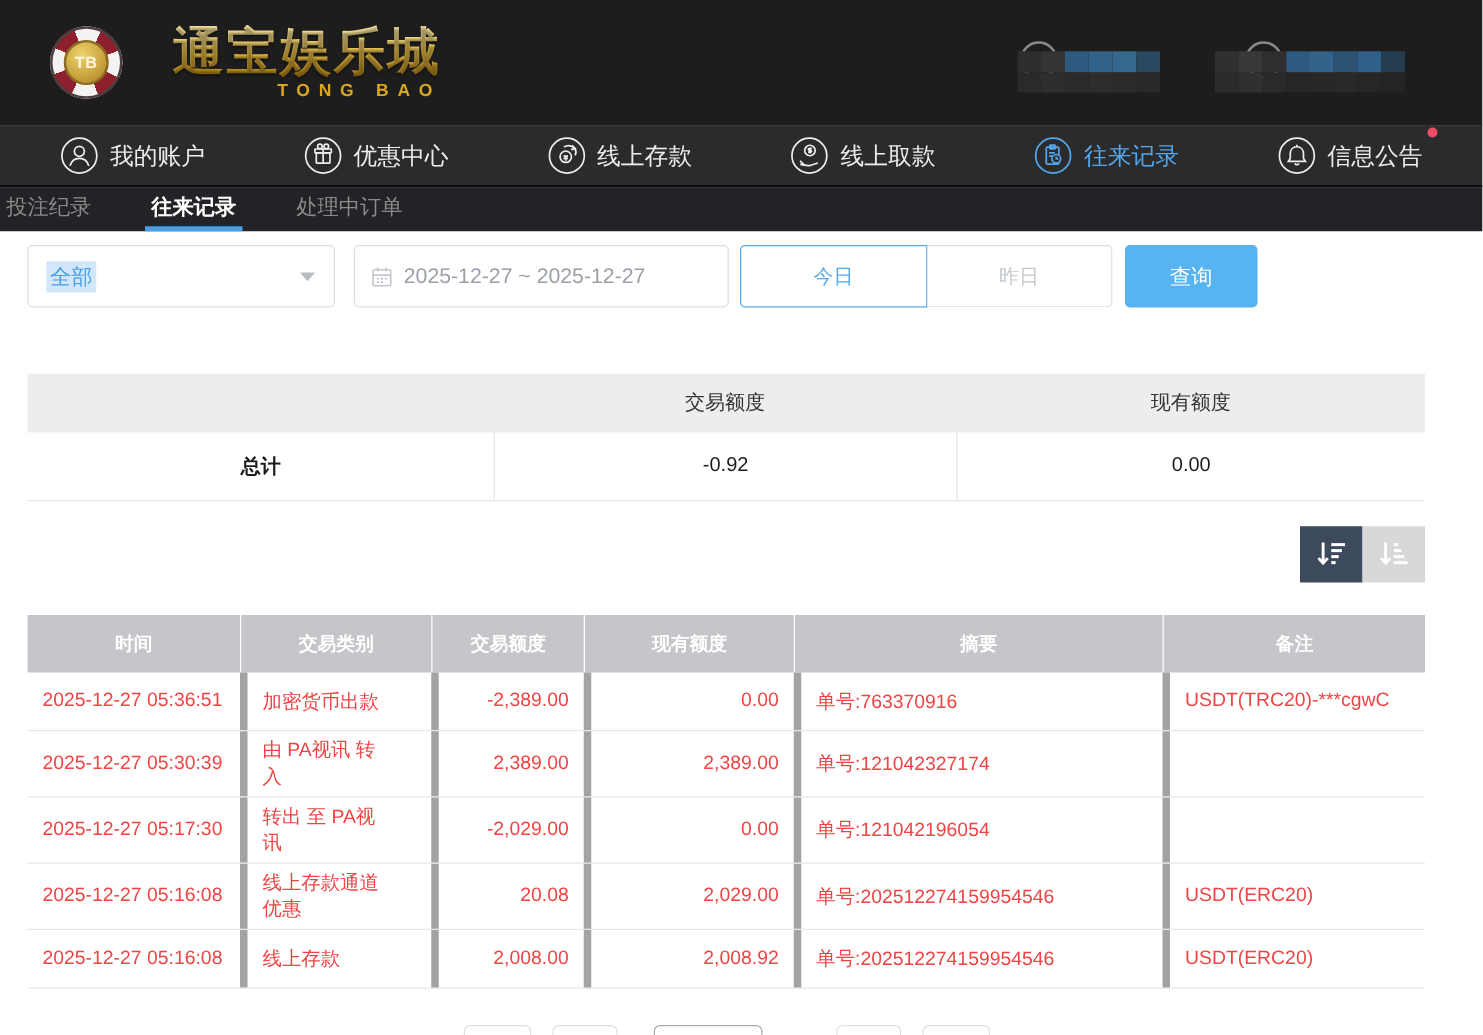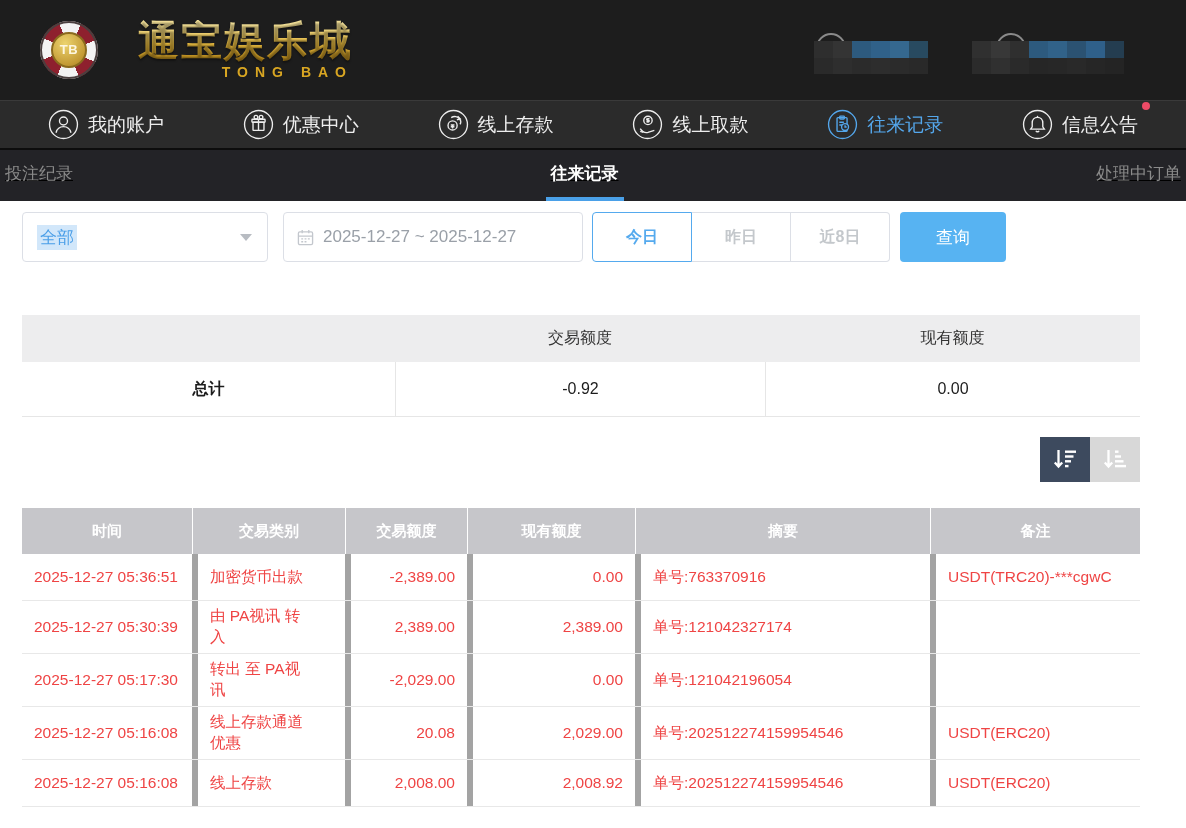--- a/index.html
+++ b/index.html
@@ -41,22 +41,22 @@
     border-bottom:2px solid #0d0d0d; display:flex; align-items:center;
     justify-content:space-between; padding:0 48px; }
   .nav-item { display:flex; align-items:center; gap:9px; color:#ededed;
     font-size:19px; cursor:pointer; position:relative; }
   .nav-item.active { color:#54a7ec; }
   .nav-item svg { width:31px; height:31px; display:block; }
   .badge-dot { position:absolute; top:-7px; right:-12px; width:8px; height:8px;
     border-radius:50%; background:#ee4b67; }
 
   
-  .subnav { height:51px; background:#232327; display:flex; justify-content:space-between;
-    gap:38px;text-decoration:underline; }
+  .subnav { height:35px; background:#232327; display:flex; justify-content:flex-start;
+    gap:38px; }
   .subtab { display:flex; align-items:center; color:#8b8b8b; font-size:17px;
     padding:0 5px; border-bottom:4px solid transparent; cursor:pointer; }
   .subtab.active { color:#ffffff; font-weight:bold; border-bottom-color:#4aa0e8; }
 
   
   .content { padding:11px 0 0 22px; width:1140px; }
 
   .filters { display:flex; height:50px; align-items:stretch; }
   .select-box { width:246px; border:1px solid #dcdfe6; border-radius:4px;
     background:#fff; display:flex; align-items:center; padding:0 14px;
@@ -65,21 +65,21 @@
   .caret { position:absolute; right:15px; width:0; height:0;
     border-left:6px solid transparent; border-right:6px solid transparent;
     border-top:7px solid #b8bcc2; }
   .date-box { width:300px; margin-left:15px; border:1px solid #dcdfe6; border-radius:4px;
     display:flex; align-items:center; gap:9px; padding:0 13px; cursor:pointer; }
   .date-box svg { width:17px; height:17px; }
   .date-text { color:#9aa0a8; font-size:17px; }
   .btn-group { display:flex; margin-left:9px; width:298px; }
   .qbtn { flex:1; border:1px solid #dcdfe6; border-left-width:0; background:#fff;
     color:#c4c8cc; font-size:16px; display:flex; align-items:center; justify-content:center;
-    cursor:pointer;font-weight:bold; }
+    cursor:pointer; }
   .qbtn:first-child { border-left-width:1px; border-radius:4px 0 0 4px; }
   .qbtn:last-child { border-radius:0 4px 4px 0; }
   .qbtn.active { border:1px solid #55aaee; color:#55aaee; }
   .query-btn { width:106px; margin-left:10px; background:#57b3f2; border:none;
     border-radius:4px; color:#fff; font-size:17px; cursor:pointer; }
 
   
   .summary { margin-top:53px; }
   .sum-grid { display:grid; grid-template-columns:373px 370px 375px; }
   .sum-head { background:#ededee; height:47px; }
@@ -280,23 +280,20 @@
       </svg>
       <span class="date-text">2025-12-27 ~ 2025-12-27</span>
     </div>
     <div class="btn-group">
       <div class="qbtn active">
         <span>今日</span>
       </div>
       <div class="qbtn">
         <span>昨日</span>
       </div>
-      <div class="qbtn">
-        <span>近8日</span>
-      </div>
     </div>
     <button class="query-btn">查询</button>
   </div>
 
   <div class="summary">
     <div class="sum-grid sum-head">
       <div></div>
       <div>交易额度</div>
       <div>现有额度</div>
     </div>

